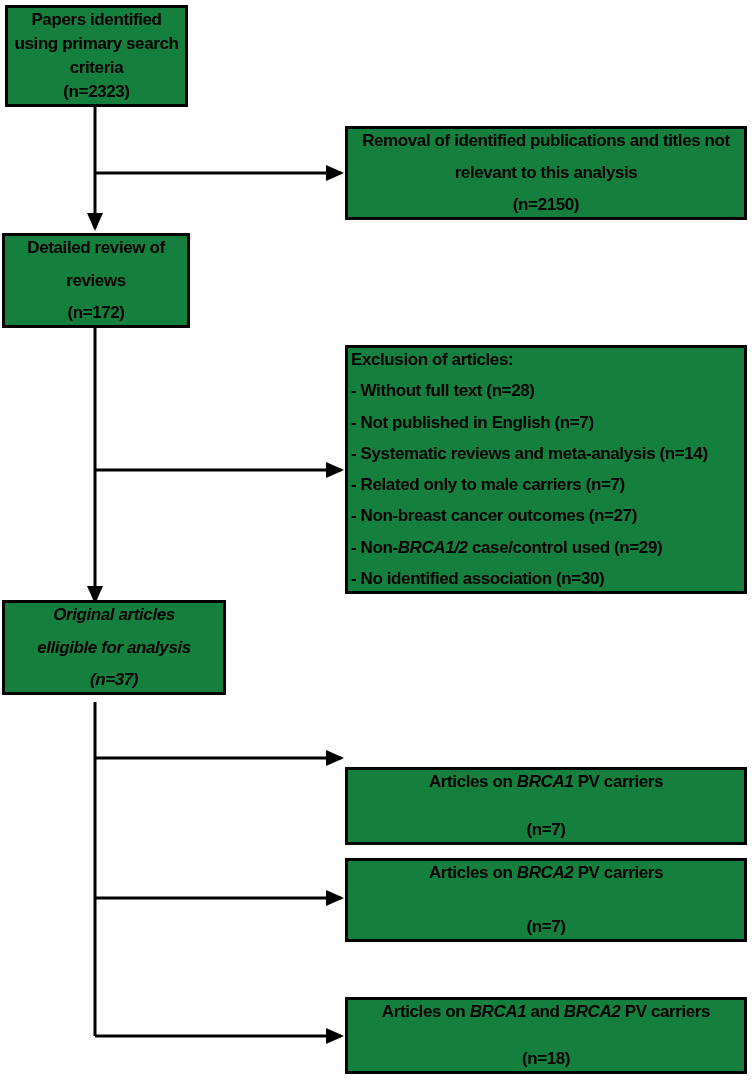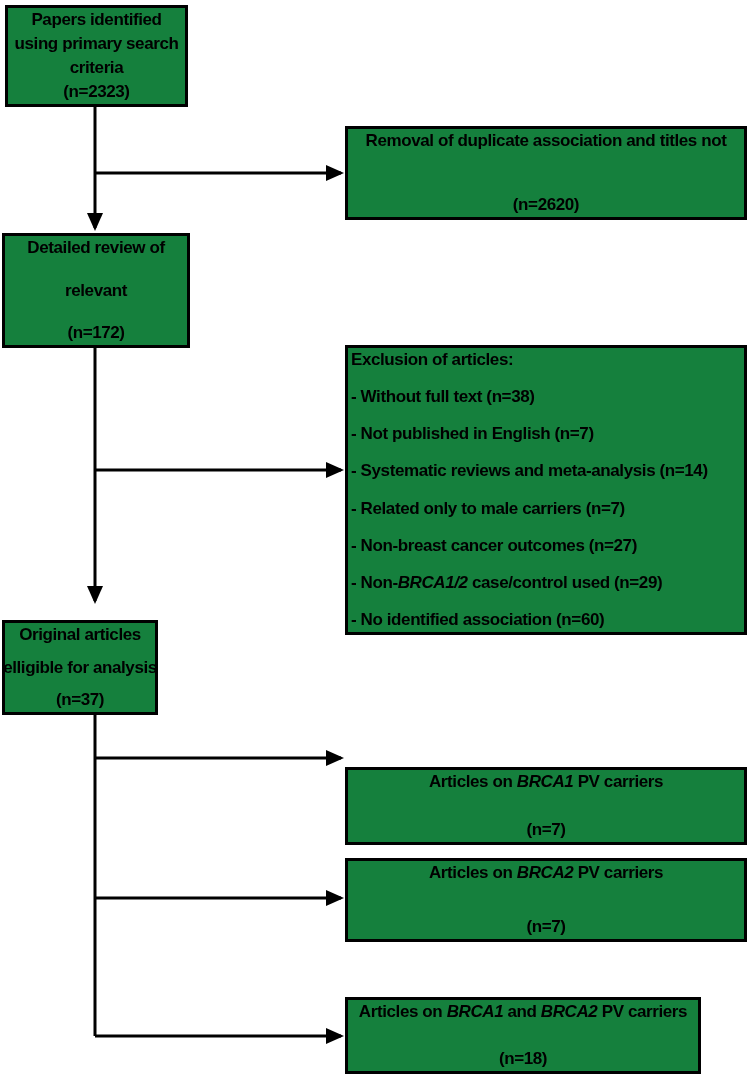--- a/index.html
+++ b/index.html
@@ -57,55 +57,56 @@
   </svg>
 
   <div class="box center" style="left:5px; top:5px; width:183px; height:102px;">
     <div class="ln">Papers identified</div>
     <div class="ln">using primary search</div>
     <div class="ln">criteria</div>
     <div class="ln">(n=2323)</div>
   </div>
 
   <div class="box center" style="left:345px; top:126px; width:402px; height:94px;">
-    <div class="ln">Removal of duplicate association and titles not</div>
-    <div class="ln">(n=2620)</div>
+    <div class="ln">Removal of identified publications and titles not</div>
+    <div class="ln">relevant to this analysis</div>
+    <div class="ln">(n=2150)</div>
   </div>
 
-  <div class="box center" style="left:2px; top:233px; width:188px; height:115px;">
+  <div class="box center" style="left:2px; top:233px; width:188px; height:95px;">
     <div class="ln">Detailed review of</div>
-    <div class="ln">relevant</div>
+    <div class="ln">reviews</div>
     <div class="ln">(n=172)</div>
   </div>
 
-  <div class="box leftalign" style="left:345px; top:345px; width:402px; height:290px;">
+  <div class="box leftalign" style="left:345px; top:345px; width:402px; height:249px;">
     <div class="ln">Exclusion of articles:</div>
-    <div class="ln">- Without full text (n=38)</div>
+    <div class="ln">- Without full text (n=28)</div>
     <div class="ln">- Not published in English (n=7)</div>
     <div class="ln">- Systematic reviews and meta-analysis (n=14)</div>
     <div class="ln">- Related only to male carriers (n=7)</div>
     <div class="ln">- Non-breast cancer outcomes (n=27)</div>
     <div class="ln"><span>- Non-</span><span class="it">BRCA1/2</span><span> case/control used (n=29)</span></div>
-    <div class="ln">- No identified association (n=60)</div>
+    <div class="ln">- No identified association (n=30)</div>
   </div>
 
-  <div class="box center" style="left:2px; top:620px; width:156px; height:95px;">
+  <div class="box center" style="left:2px; top:600px; width:224px; height:95px;font-style:italic;">
     <div class="ln">Original articles</div>
     <div class="ln">elligible for analysis</div>
     <div class="ln">(n=37)</div>
   </div>
 
   <div class="box center" style="left:345px; top:719px; width:402px; height:78px;margin-top:48px;">
     <div class="ln"><span>Articles on </span><span class="it">BRCA1</span><span> PV carriers</span></div>
     <div class="ln">(n=7)</div>
   </div>
 
   <div class="box center" style="left:345px; top:858px; width:402px; height:84px;">
     <div class="ln"><span>Articles on </span><span class="it">BRCA2</span><span> PV carriers</span></div>
     <div class="ln">(n=7)</div>
   </div>
 
-  <div class="box center" style="left:345px; top:997px; width:356px; height:77px;">
+  <div class="box center" style="left:345px; top:997px; width:402px; height:77px;">
     <div class="ln"><span>Articles on </span><span class="it">BRCA1</span><span> and </span><span class="it">BRCA2</span><span> PV carriers</span></div>
     <div class="ln">(n=18)</div>
   </div>
 
 </div>
 
 </body></html>

